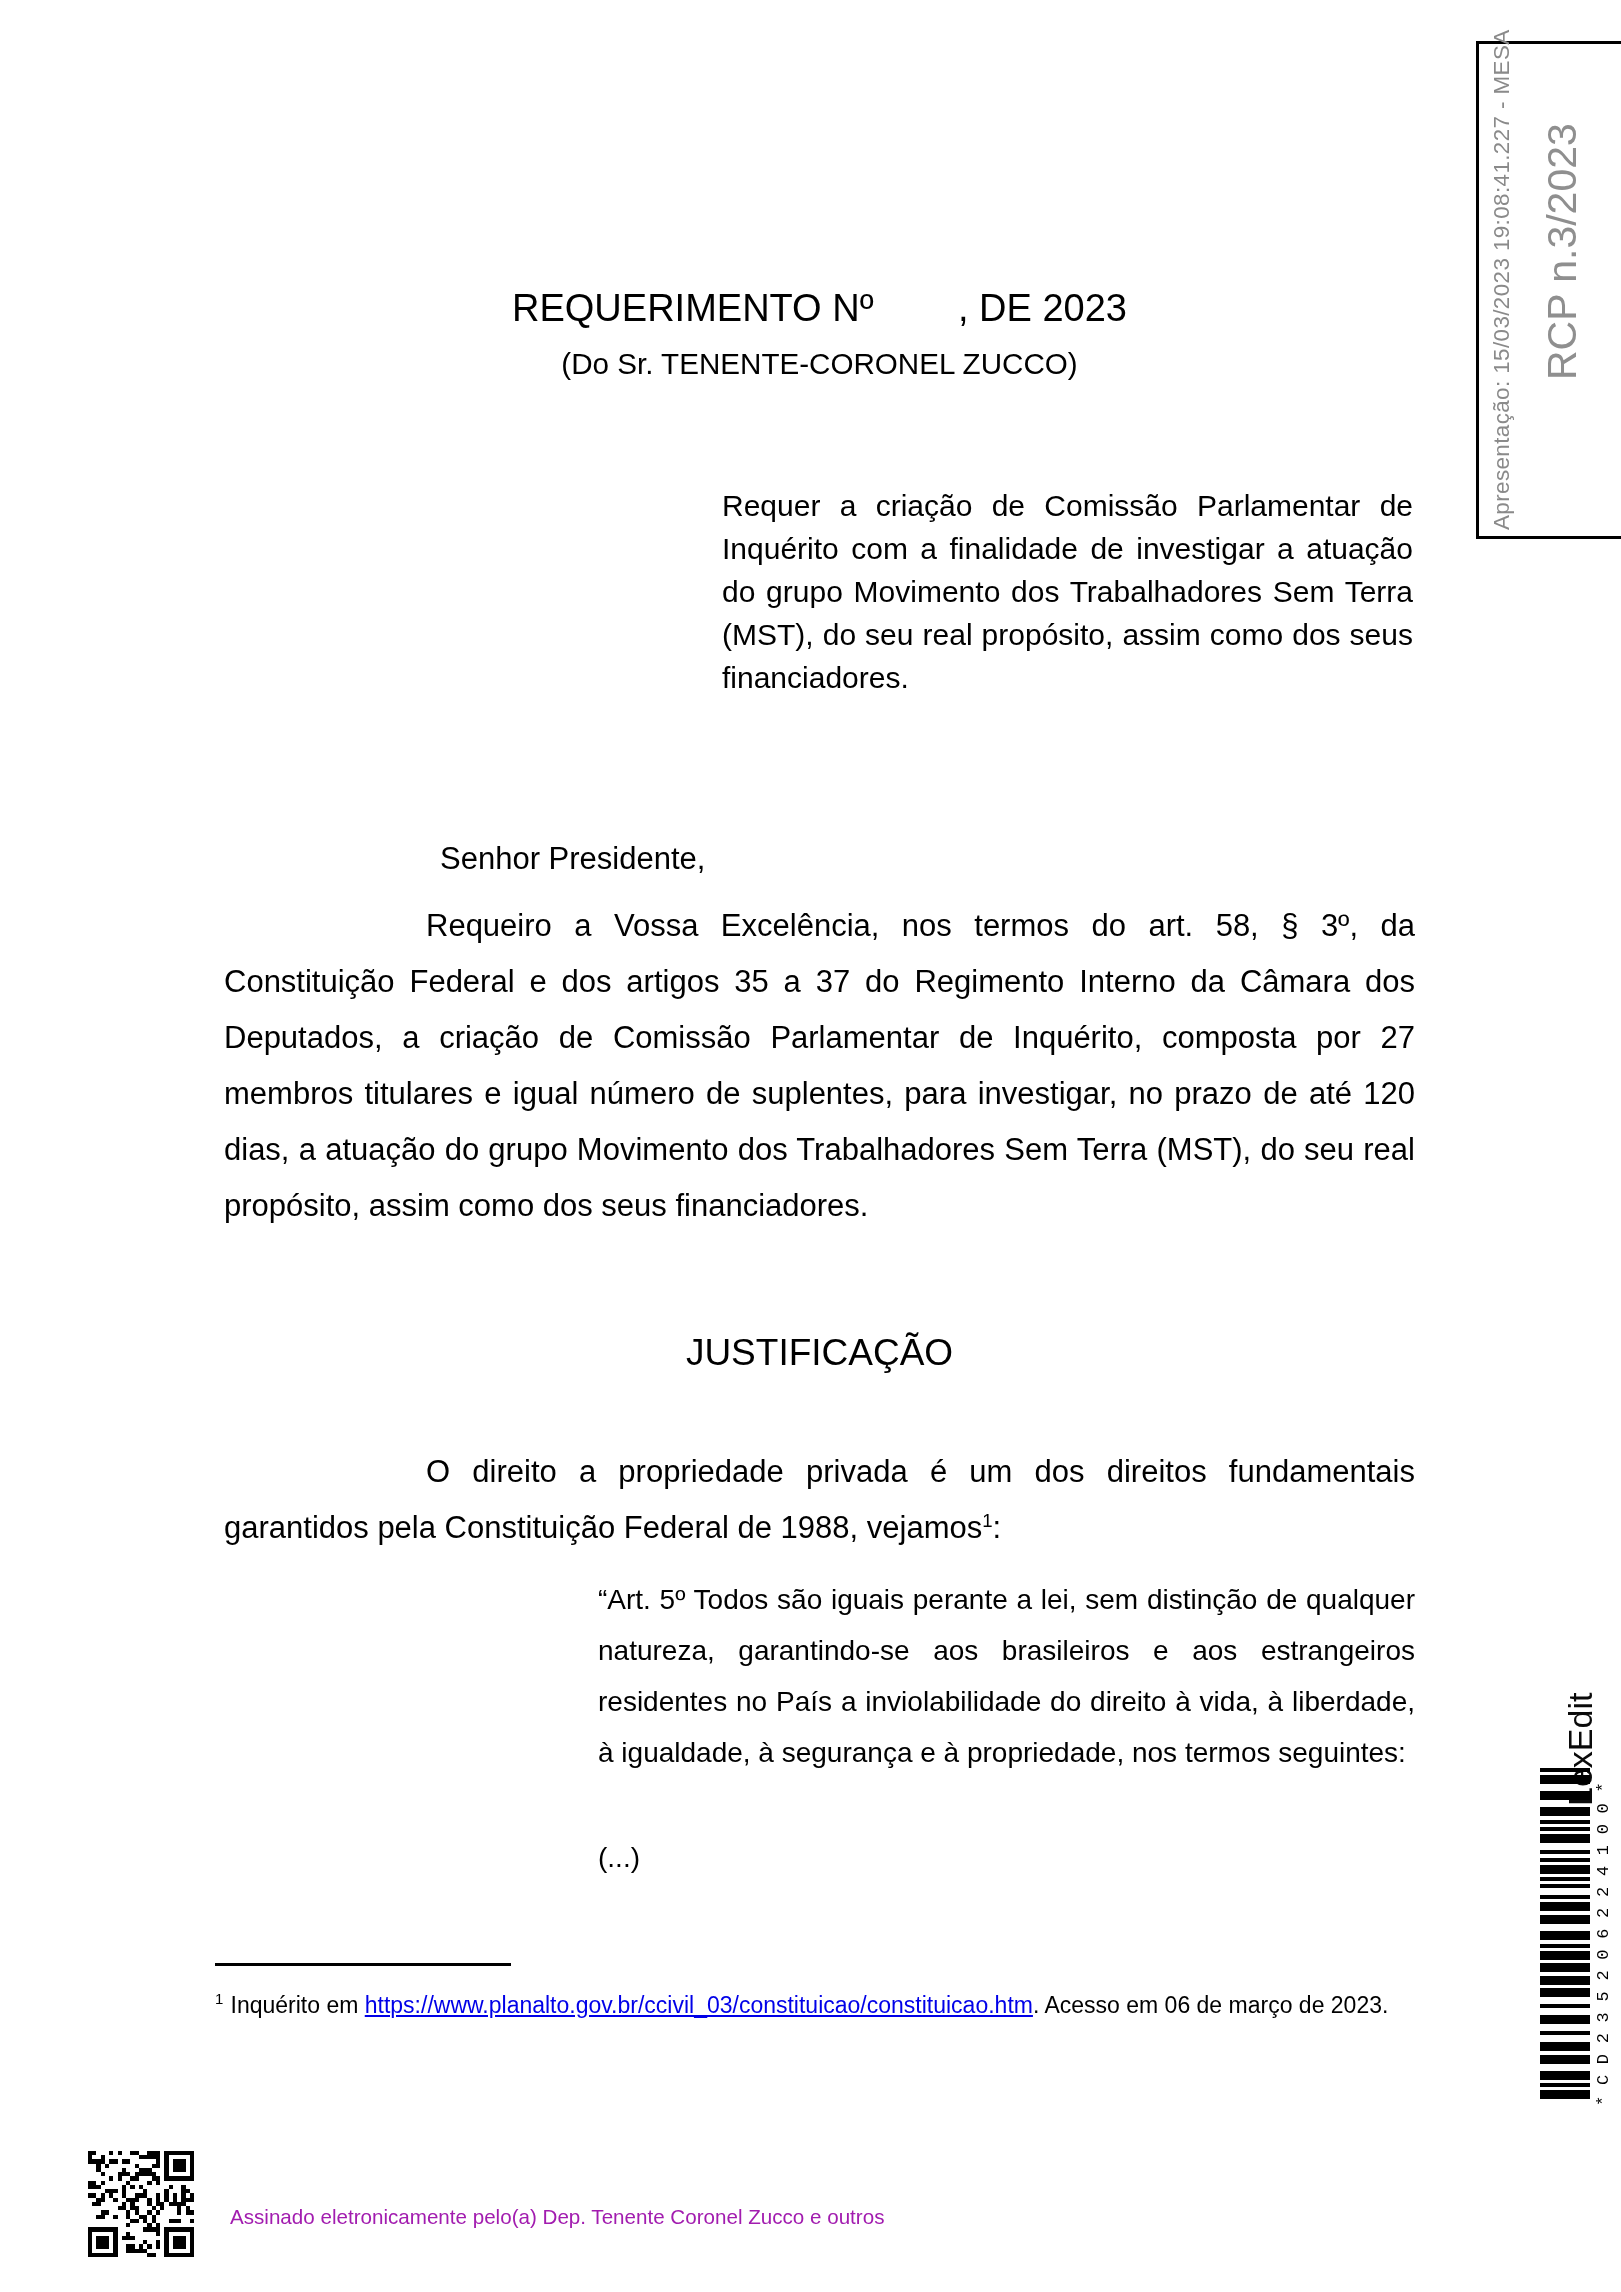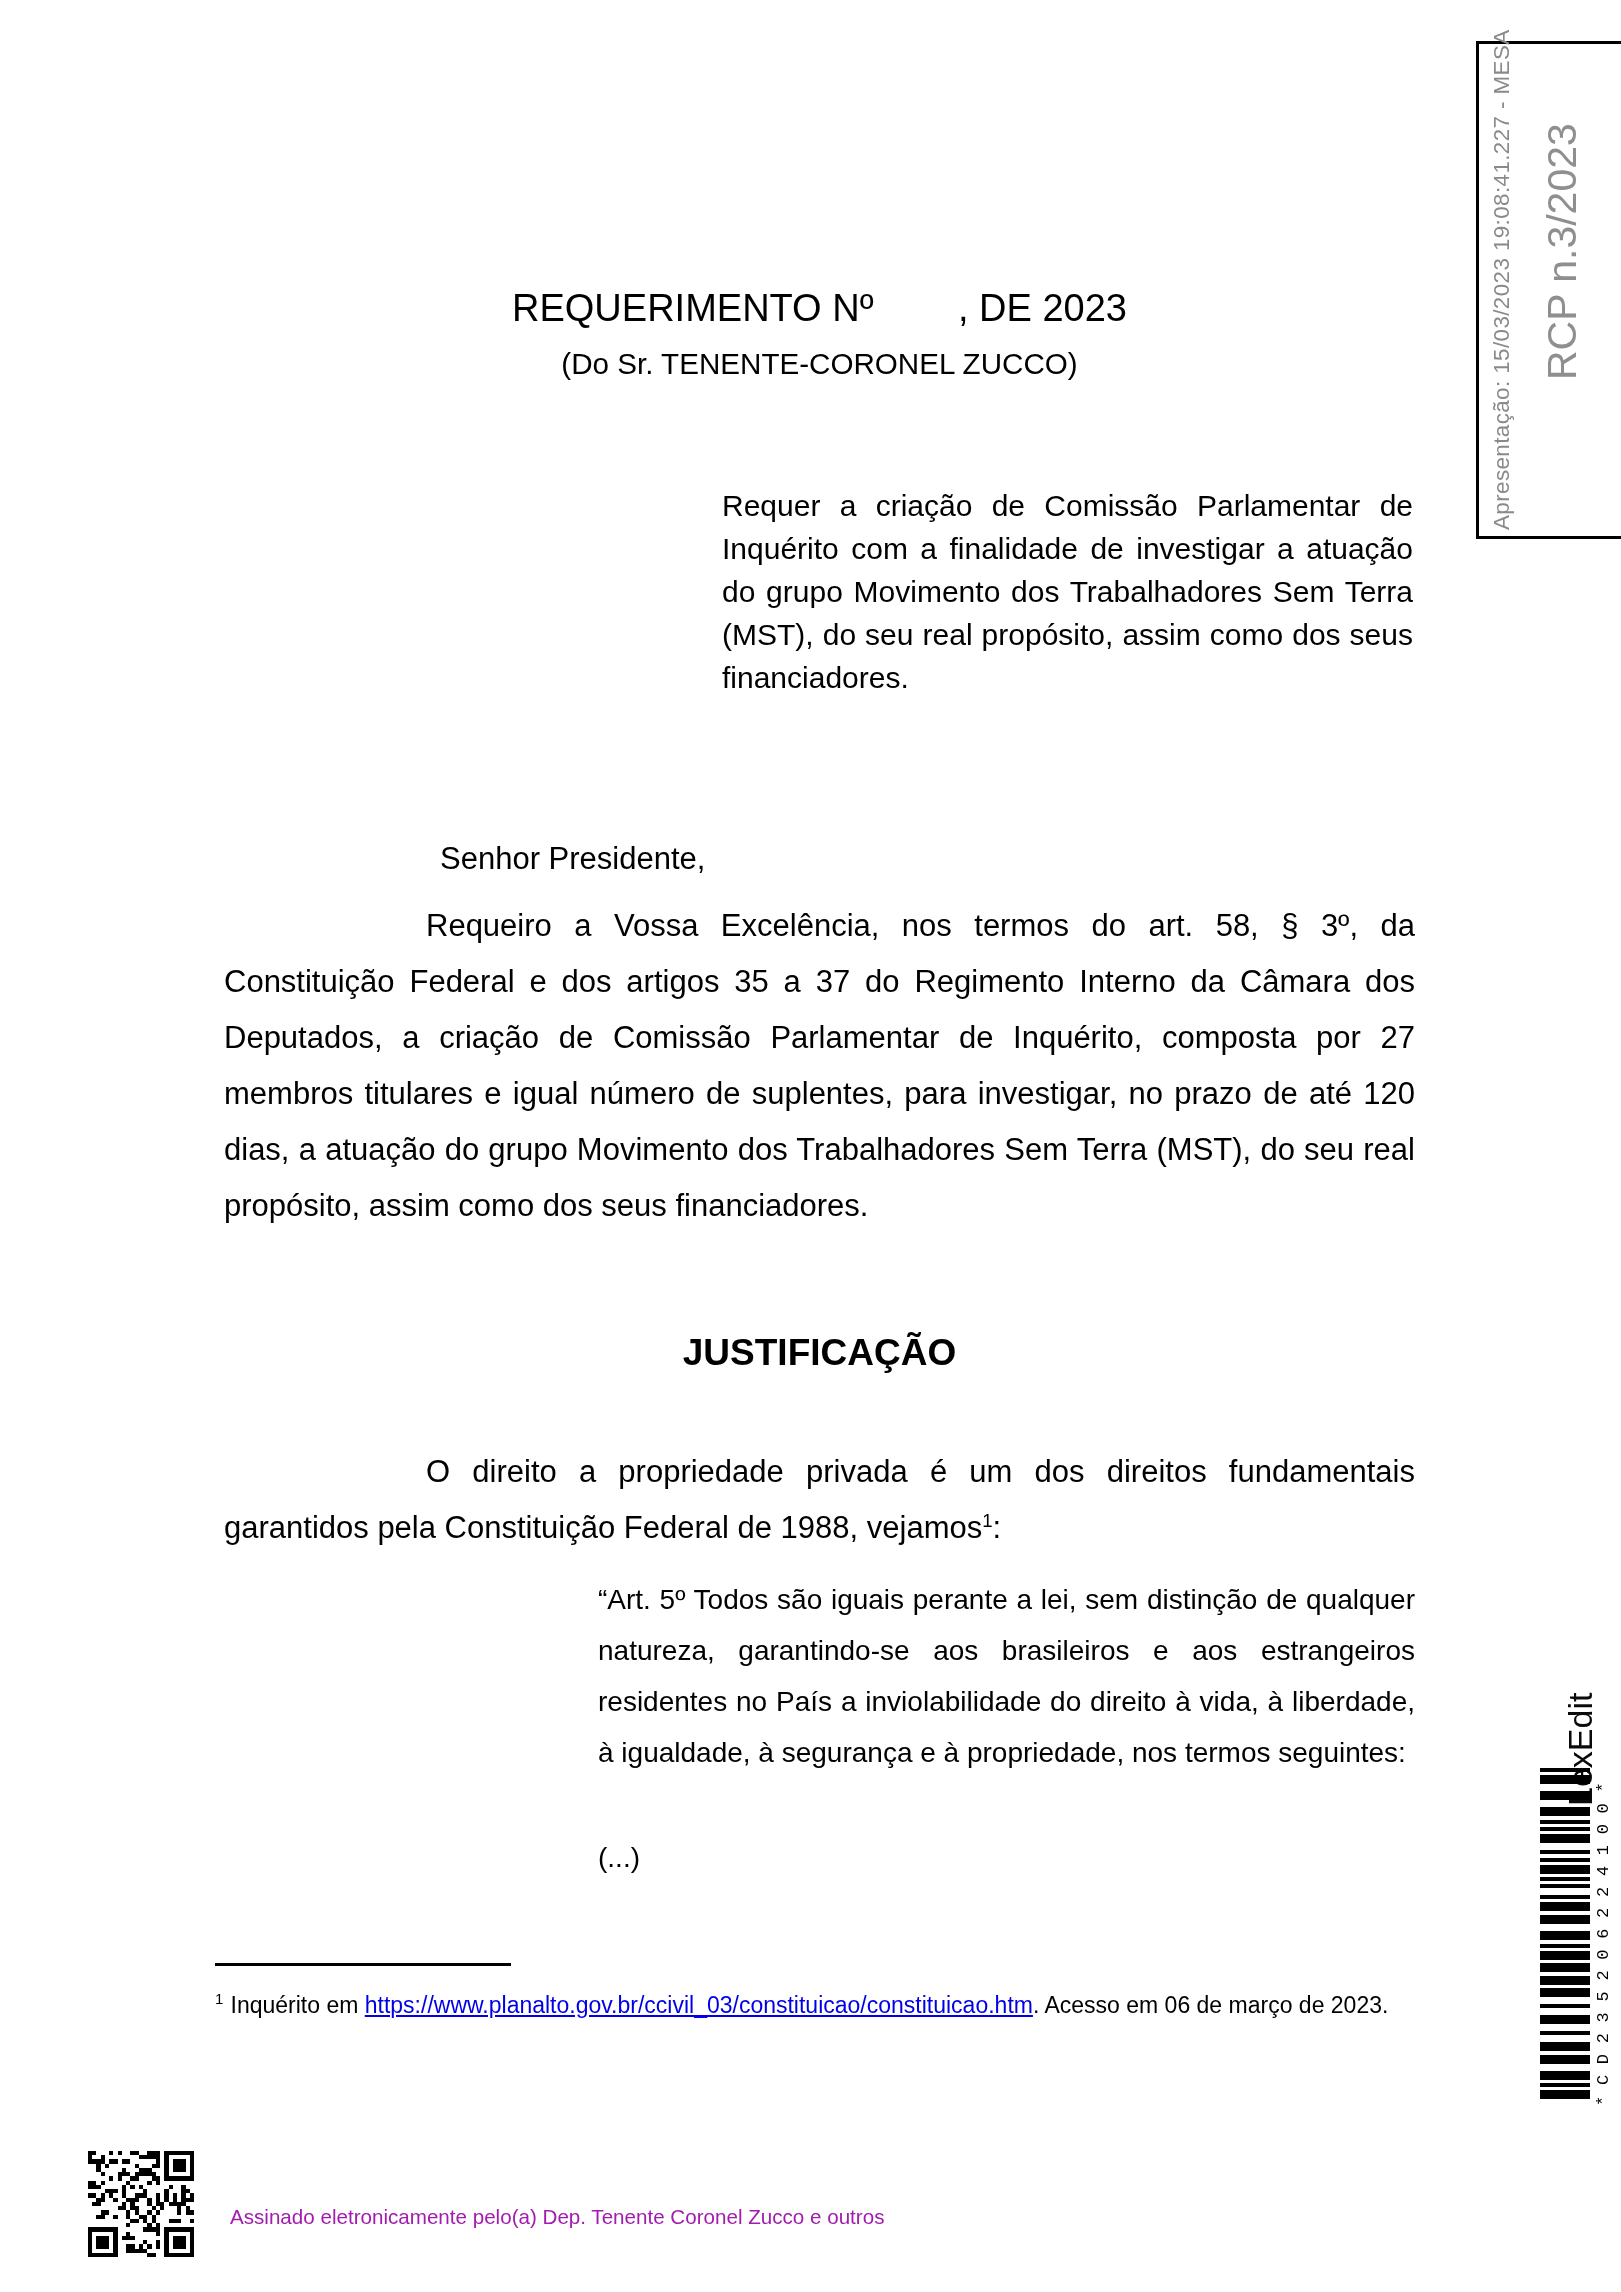--- a/index.html
+++ b/index.html
@@ -63,21 +63,21 @@
     font-size:31px;line-height:56px;
     text-align:justify;
   }
   .request-par{
     left:224px;top:898px;width:1191px;
     text-indent:202px;
   }
   .justif-heading{
     left:224px;top:1332px;width:1191px;
     text-align:center;
-    font-size:37px;font-weight:bold;
+    font-size:37px;font-weight:normal;
   }
   .justif-intro{
     left:224px;top:1444px;width:1191px;
     text-indent:202px;
   }
   .justif-intro sup{
     font-size:60%;
     line-height:0;
   }
   .quote{

